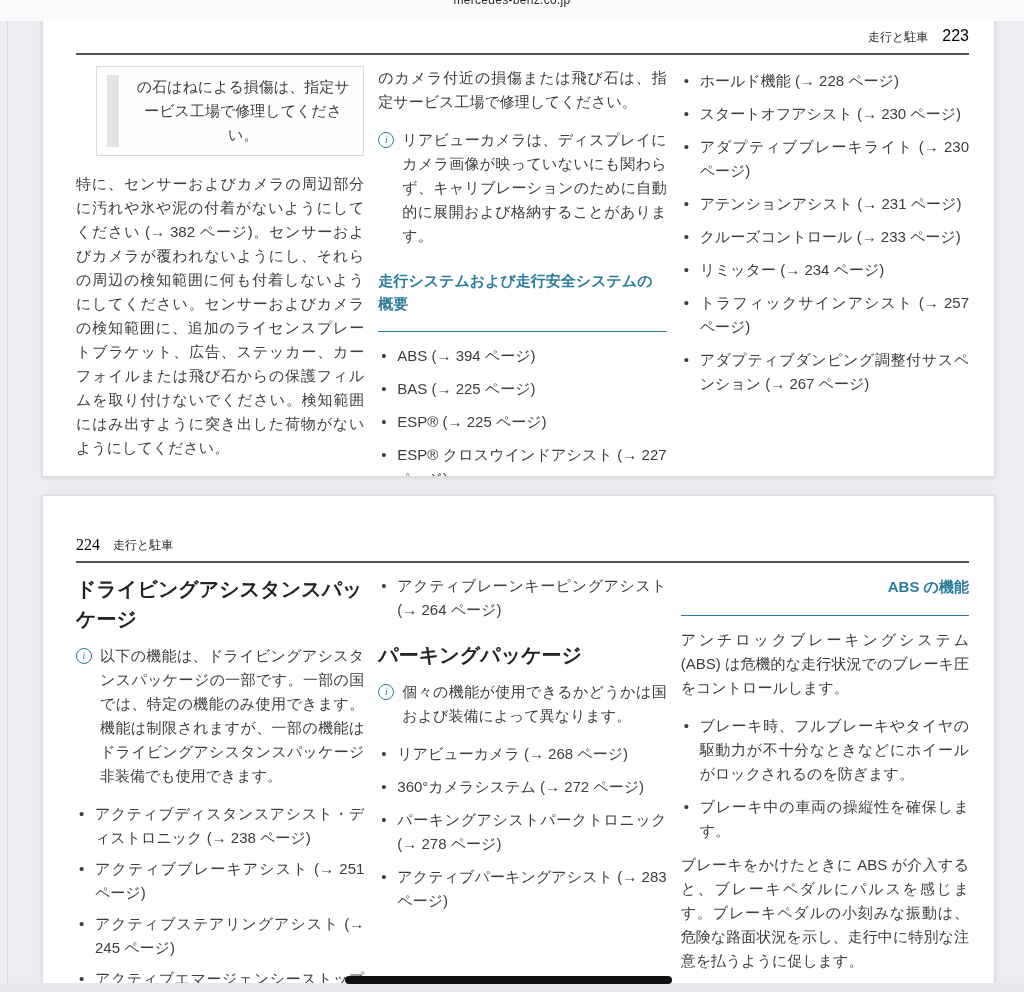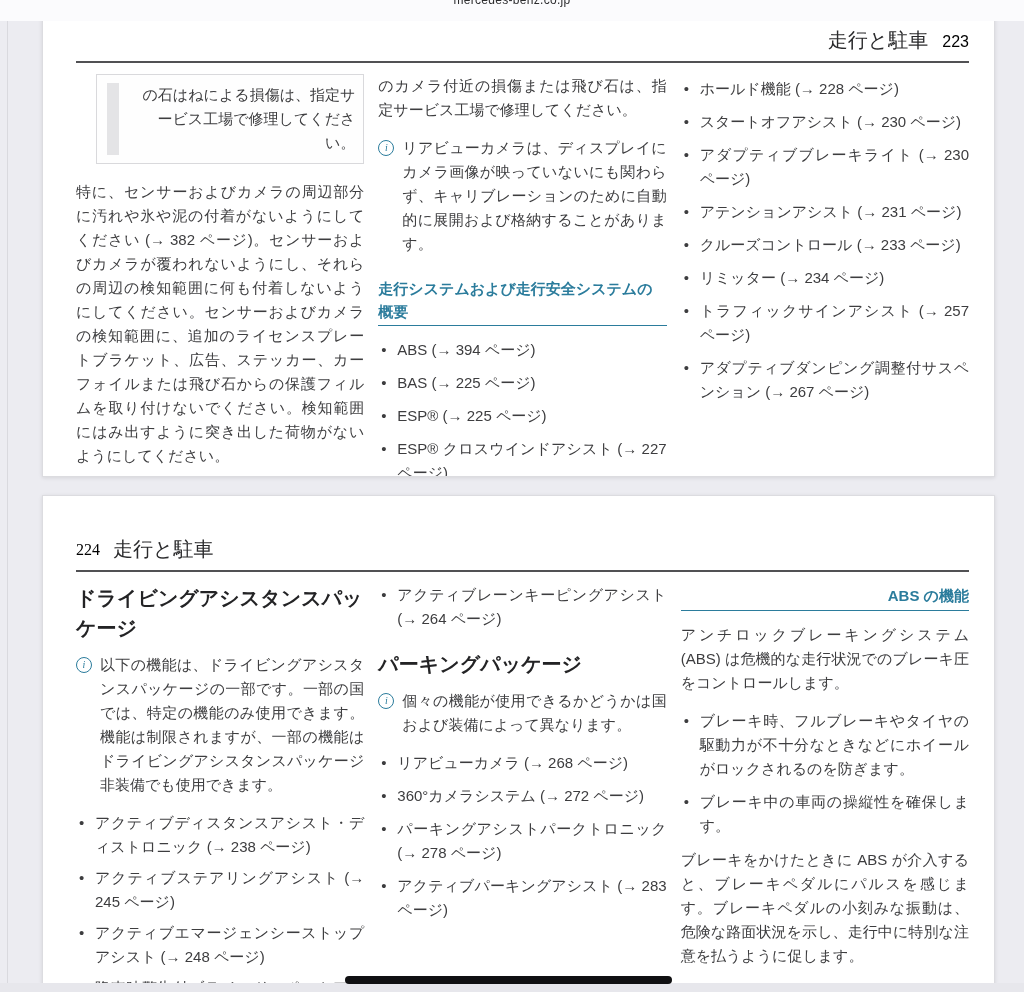--- a/index.html
+++ b/index.html
@@ -19,47 +19,47 @@
     border:1px solid #dcdce0;box-sizing:border-box;
     box-shadow:0 1px 4px rgba(0,0,0,.10);
     padding:0 25px 0 33px;overflow:hidden;
   }
   .page223{top:10px;height:467px;}
   .page224{top:495px;height:490px;}
 
   .hdr-rule{border-bottom:2px solid #515154;padding-bottom:7px;}
   .p223-header{margin-top:16px;display:flex;justify-content:flex-end;align-items:baseline;gap:14px;}
   .p224-header{margin-top:40px;display:flex;justify-content:flex-start;align-items:center;gap:13px;font-family:Liberation Serif, serif;}
-  .hdr-title{font-size:20px;color:#2b2b2d;}
+  .hdr-title{font-size:12px;color:#2b2b2d;}
   .hdr-num{font-size:16px;color:#000000;}
 
   .cols{display:flex;gap:14px;margin-top:11px;}
   .col{flex:1 1 0;min-width:0;font-size:15px;line-height:1.6;}
 
   .col p{margin:0 0 14px 0;text-align:justify;}
   .jp-just{text-align:justify;-moz-text-align-last:auto;text-justify:inter-character;}
 
   
   .note-box{margin-left:20px;border:1px solid #d9d9dc;background:#fefefe;display:flex;padding:8px 8px 8px 10px;margin-bottom:16px;}
   .note-bar{flex:0 0 12px;background:#e4e4e6;margin-right:12px;}
-  .note-text{flex:1;text-align:right;}
+  .note-text{flex:1;text-align:center;}
 
   
   .info{display:flex;gap:8px;margin:0 0 14px 0;}
   .info-icon{
     flex:0 0 auto;width:14px;height:14px;margin-top:4px;border-radius:50%;
     border:1.5px solid #2b7c9c;color:#2b7c9c;
     display:flex;align-items:center;justify-content:center;
     font-size:10px;font-style:italic;font-family:"Liberation Serif","DejaVu Serif",serif;line-height:1;
   }
   .info-body{flex:1;text-align:justify;}
 
   h3.teal{
     margin:22px 0 12px 0;font-size:15px;font-weight:bold;color:#2b7c9c;
-    border-bottom:1px solid #2b7c9c;padding-bottom:2px;line-height:1.5;
+    border-bottom:1px solid #2b7c9c;padding-bottom:16px;line-height:1.5;
   }
   h3.teal.first{margin-top:2px;text-align:right;}
   h4.boldhead{margin:0 0 10px 0;font-size:20px;font-weight:bold;color:#232325;line-height:1.5;}
   h4.boldhead.mid{margin-top:18px;}
 
   ul.dotlist{list-style:none;margin:0 0 6px 0;padding:0;}
   ul.dotlist li{
     position:relative;padding-left:19px;margin-bottom:9px;
     text-align:justify;text-justify:inter-character;
   }
@@ -136,20 +136,21 @@
   <div class="cols">
 
     <div class="col">
       <h4 class="boldhead">ドライビングアシスタンスパッケージ</h4>
       <div class="info">
         <span class="info-icon">i</span>
         <div class="info-body">以下の機能は、ドライビングアシスタンスパッケージの一部です。一部の国では、特定の機能のみ使用できます。機能は制限されますが、一部の機能はドライビングアシスタンスパッケージ非装備でも使用できます。</div>
       </div>
       <ul class="dotlist tight">
         <li>アクティブディスタンスアシスト・ディストロニック (→ 238 ページ)</li>
+        <li>アクティブブレーキアシスト (→ 251 ページ)</li>
         <li>アクティブステアリングアシスト (→ 245 ページ)</li>
         <li>アクティブエマージェンシーストップアシスト (→ 248 ページ)</li>
         <li>降車時警告付ブラインドスポットアシスト (→ 262 ページ)</li>
       </ul>
     </div>
 
     <div class="col">
       <ul class="dotlist">
         <li>アクティブレーンキーピングアシスト (→ 264 ページ)</li>
       </ul>

